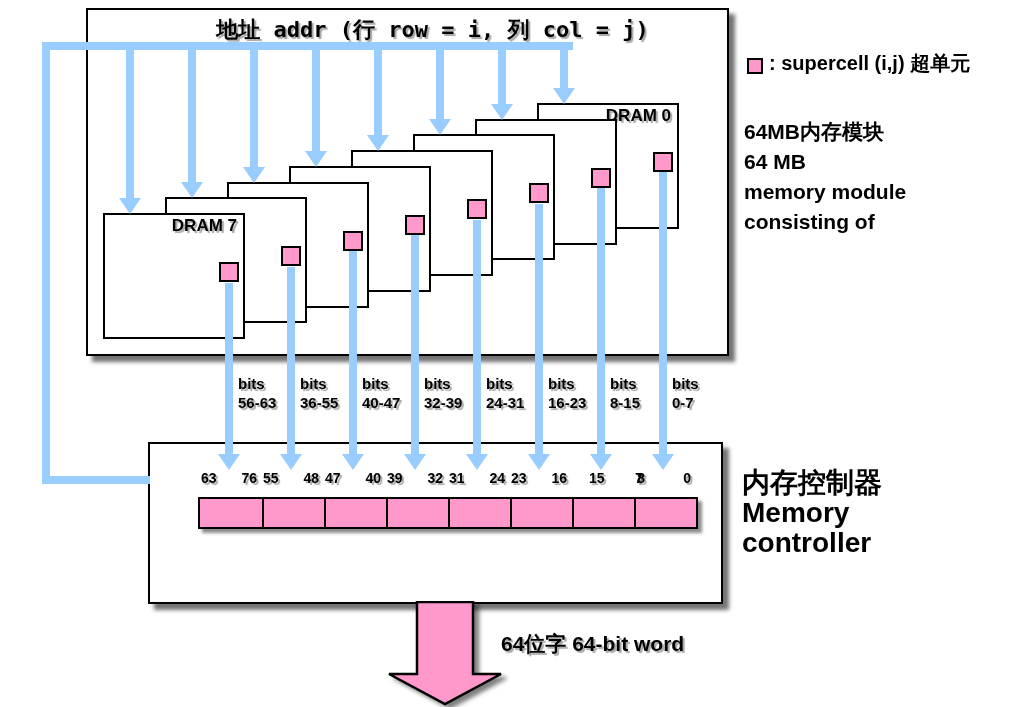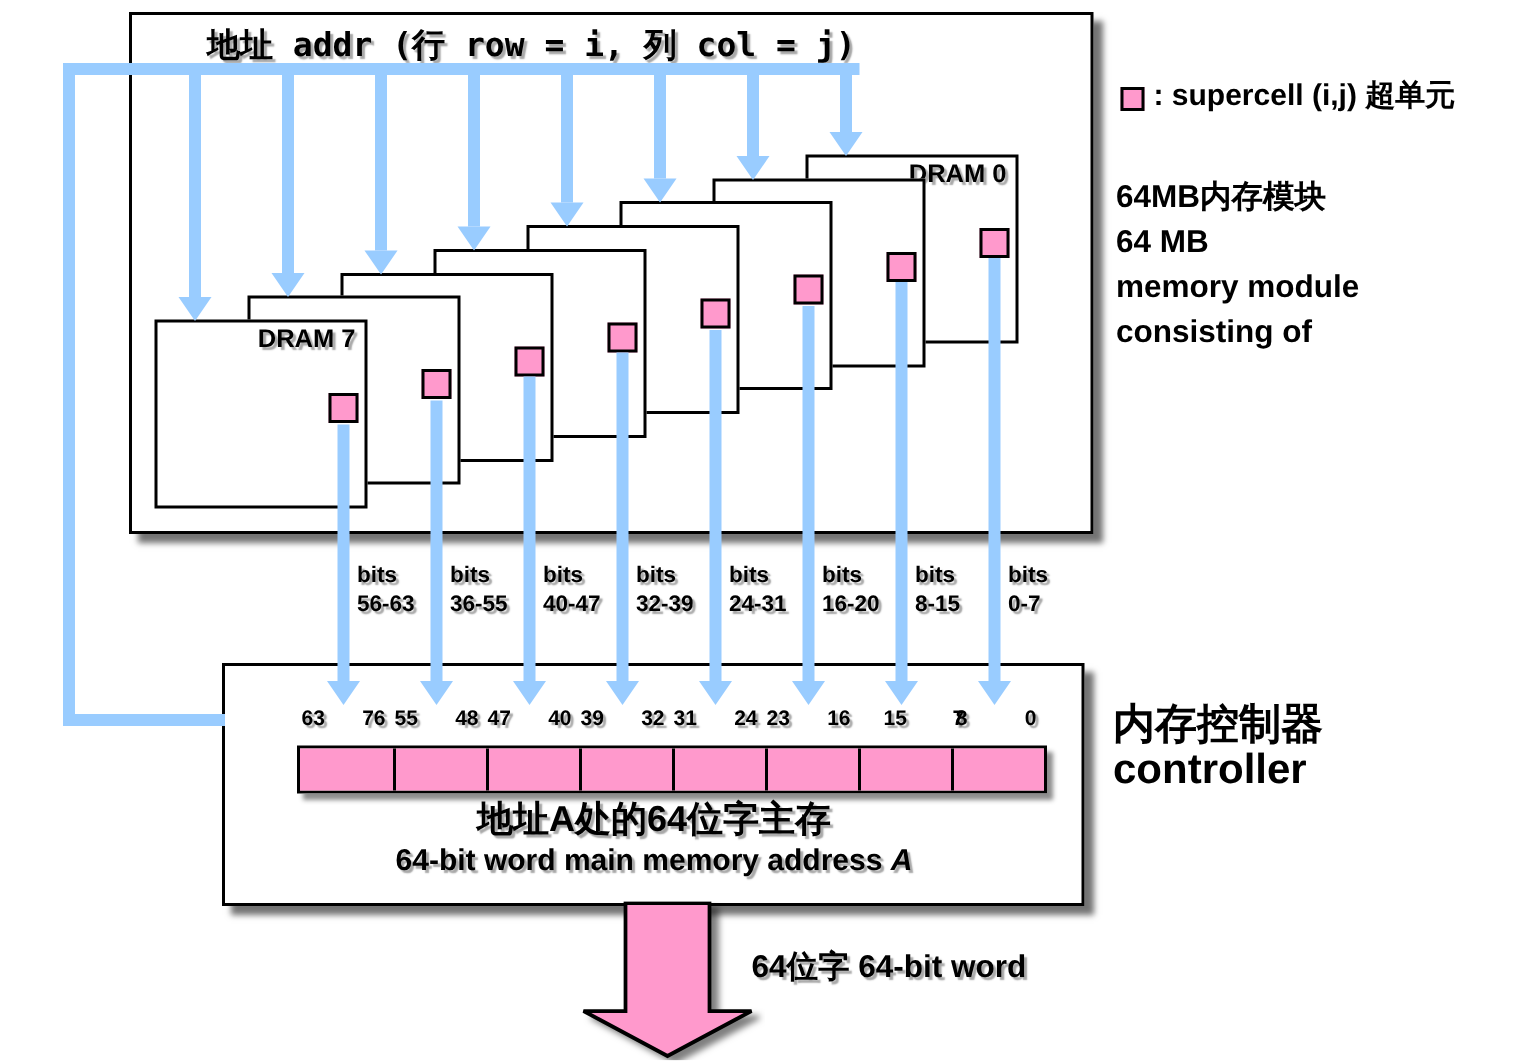--- a/index.html
+++ b/index.html
@@ -7,21 +7,21 @@
     position:relative; width:1017px; height:707px; background:#fff;
     font-family:"Liberation Sans", sans-serif; font-weight:bold; color:#000;
     overflow:hidden;
   }
   .box {
     position:absolute; background:#fff; border:2.5px solid #000;
     box-sizing:border-box; box-shadow:6px 6px 4px rgba(0,0,0,0.55);
   }
   #top-box { left:86px; top:8px; width:643px; height:348px; z-index:1; }
   #top-title {
-    position:absolute; left:16px; right:0; top:5px; 
+    position:absolute; left:16px; right:0; top:5px; text-align:center;
     padding-left:34px; font-family:"DejaVu Sans Mono", monospace;
     font-weight:bold; font-size:22px; white-space:nowrap;
   }
   .tsh { text-shadow:2px 2px 1px rgba(0,0,0,0.35); }
   .chip {
     position:absolute; width:142px; height:126px; background:#fff;
     border:2px solid #000; box-sizing:border-box;
   }
   .chip-label { position:absolute; top:1px; right:6px; font-size:17px; white-space:nowrap; }
   .supercell {
@@ -84,35 +84,34 @@
       <div class="reg-cell"></div>
       <div class="reg-cell"></div>
       <div class="reg-cell"></div>
       <div class="reg-cell"></div>
       <div class="reg-cell"></div>
       <div class="reg-cell"></div>
       <div class="reg-cell"></div>
       <div class="reg-cell"></div>
     </div>
 
-  <div id="cap-cn" class="tsh">地址A处的64位字主存</div>
-  <div id="cap-en" class="tsh"><span>64-bit word main memory address </span><span class="ital">A</span></div>
 
   <div id="legend-square"></div>
   <div id="legend-text">: supercell (i,j) 超单元</div>
 
   <div id="module-note">
     <div>64MB内存模块</div>
     <div>64 MB</div>
     <div>memory module</div>
     <div>consisting of</div>
   </div>
 
   <div id="ctrl-label">
     <div>内存控制器</div>
+    <div>Memory</div>
     <div>controller</div>
   </div>
 
   <svg id="out-arrow" width="130" height="106" viewBox="0 0 130 106">
     <polygon points="37,1 93,1 93,73 121,73 65,103 9,73 37,73" fill="#FF99CC" stroke="#000" stroke-width="2.5" style="filter:drop-shadow(5px 4px 2px rgba(0,0,0,0.5));"></polygon>
   </svg>
   <div id="out-label" class="tsh">64位字 64-bit word</div>
 
 <div class="chip" style="left: 537px; top: 103px; z-index: 2;">
       <div class="chip-label tsh">DRAM 0</div>
@@ -193,21 +192,21 @@
     <div class="bits-label tsh" style="left: 424px;">
       <div>bits</div>
       <div>32-39</div>
     </div>
     <div class="bits-label tsh" style="left: 486px;">
       <div>bits</div>
       <div>24-31</div>
     </div>
     <div class="bits-label tsh" style="left: 548px;">
       <div>bits</div>
-      <div>16-20</div>
+      <div>16-23</div>
     </div>
     <div class="bits-label tsh" style="left: 610px;">
       <div>bits</div>
       <div>8-15</div>
     </div>
     <div class="bits-label tsh" style="left: 672px;">
       <div>bits</div>
       <div>0-7</div>
     </div>
     <div class="bitnums tsh" style="left: 198px;">

